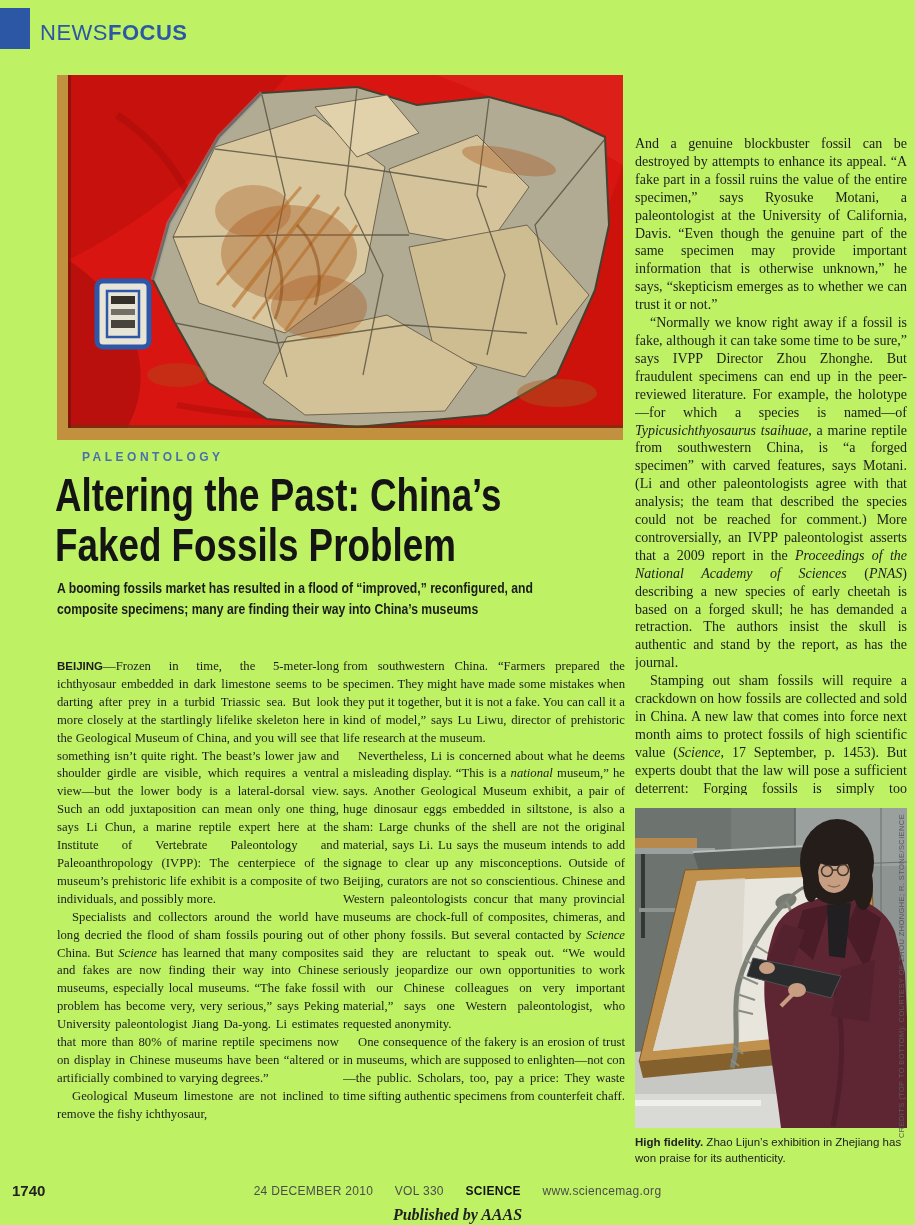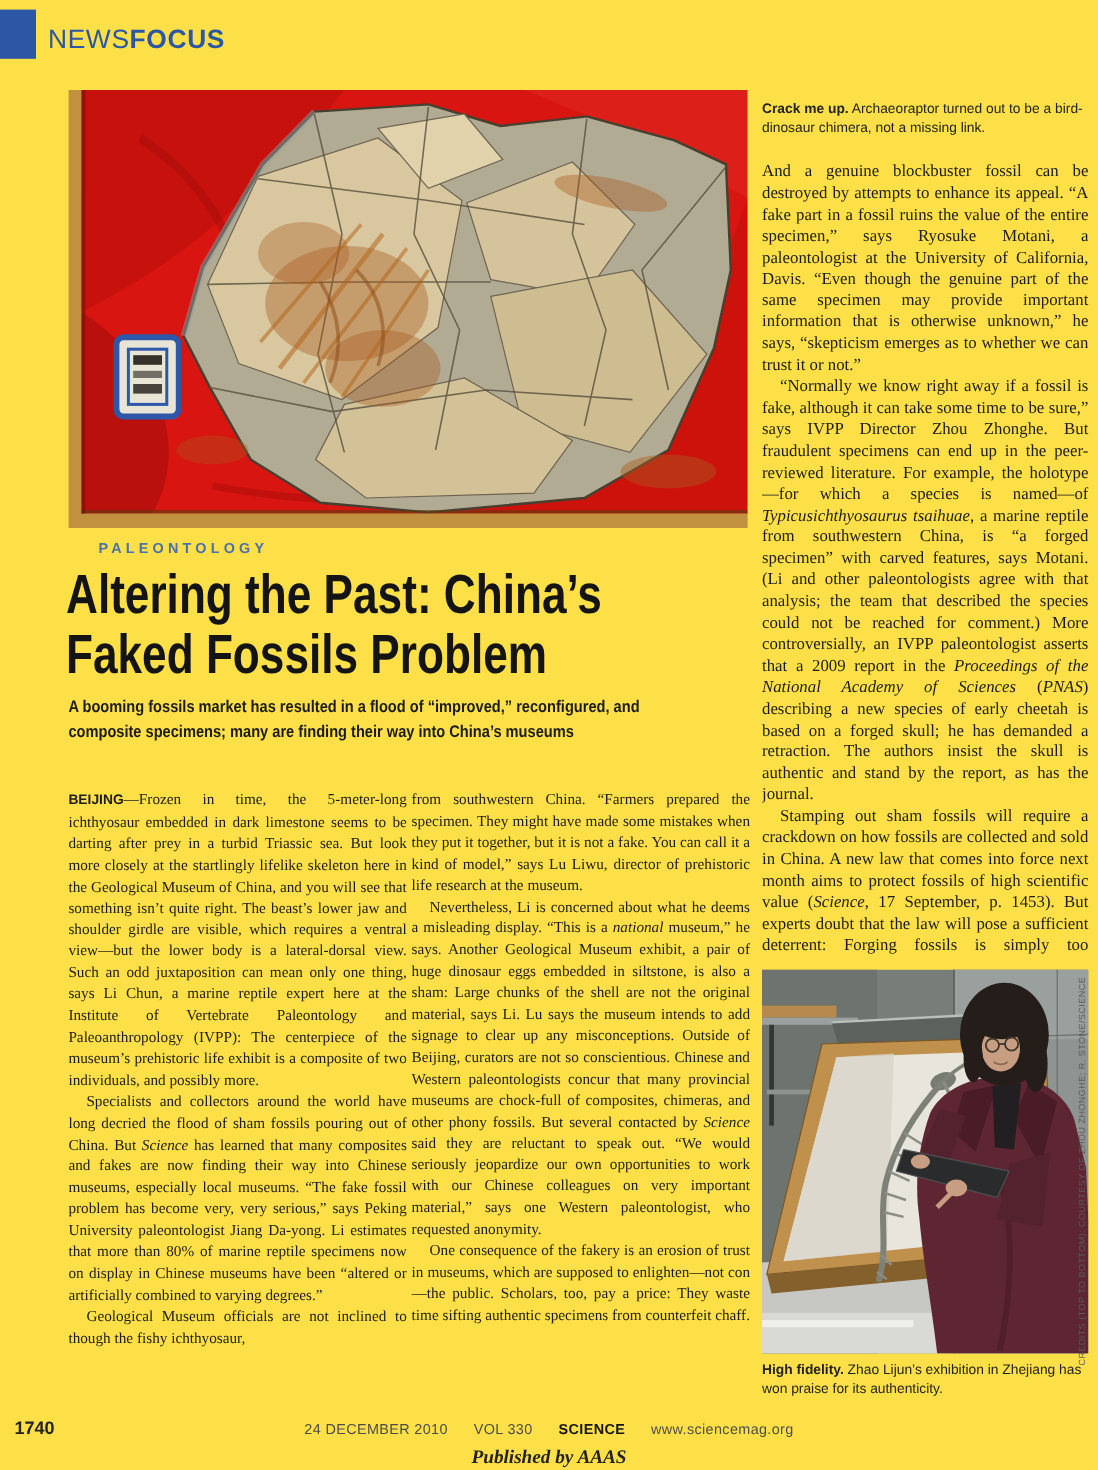--- a/index.html
+++ b/index.html
@@ -1,16 +1,16 @@
 <!DOCTYPE html>
 <html><head>
 <meta charset="utf-8">
 <style>
   html,body{margin:0;padding:0;background:#ffffff;}
-  .page{position:relative;width:915px;height:1225px;background:#fde047;overflow:hidden;
+  .page{position:relative;width:915px;height:1225px;background:#bef264;overflow:hidden;
         font-family:"Liberation Serif",serif;color:#1c1c1c;}
 
   
   .brandbox{position:absolute;left:0;top:8px;width:30px;height:41px;background:#2b57a4;}
   .brand{position:absolute;left:40px;top:20px;font-family:"Liberation Sans",sans-serif;
          font-size:22px;letter-spacing:.5px;color:#2b57a4;}
   .brand .light{font-weight:400;}
   .brand .bold{font-weight:700;}
 
   
@@ -142,33 +142,30 @@
     <div>Faked Fossils Problem</div>
   </div>
   <div class="deck">
     <div>A booming fossils market has resulted in a flood of “improved,” reconfigured, and</div>
     <div>composite specimens; many are finding their way into China’s museums</div>
   </div>
 
   <div class="col col1">
     <p class="para"><span class="lead-sans">BEIJING</span><span>—Frozen in time, the 5-meter-long ichthyosaur embedded in dark limestone seems to be darting after prey in a turbid Triassic sea. But look more closely at the startlingly lifelike skeleton here in the Geological Museum of China, and you will see that something isn’t quite right. The beast’s lower jaw and shoulder girdle are visible, which requires a ventral view—but the lower body is a lateral-dorsal view. Such an odd juxtaposition can mean only one thing, says Li Chun, a marine reptile expert here at the Institute of Vertebrate Paleontology and Paleoanthropology (IVPP): The centerpiece of the museum’s prehistoric life exhibit is a composite of two individuals, and possibly more.</span></p>
     <p class="para indent"><span>Specialists and collectors around the world have long decried the flood of sham fossils pouring out of China. But </span><span class="it">Science</span><span> has learned that many composites and fakes are now finding their way into Chinese museums, especially local museums. “The fake fossil problem has become very, very serious,” says Peking University paleontologist Jiang Da-yong. Li estimates that more than 80% of marine reptile specimens now on display in Chinese museums have been “altered or artificially combined to varying degrees.”</span></p>
-    <p class="para indent"><span>Geological Museum officials are not inclined to though the fishy ichthyosaur,</span></p>
+    <p class="para indent"><span>Geological Museum limestone are not inclined to remove the fishy ichthyosaur,</span></p>
   </div>
 
   <div class="col col2">
     <p class="para"><span>from southwestern China. “Farmers prepared the specimen. They might have made some mistakes when they put it together, but it is not a fake. You can call it a kind of model,” says Lu Liwu, director of prehistoric life research at the museum.</span></p>
     <p class="para indent"><span>Nevertheless, Li is concerned about what he deems a misleading display. “This is a </span><span class="it">national</span><span> museum,” he says. Another Geological Museum exhibit, a pair of huge dinosaur eggs embedded in siltstone, is also a sham: Large chunks of the shell are not the original material, says Li. Lu says the museum intends to add signage to clear up any misconceptions. Outside of Beijing, curators are not so conscientious. Chinese and Western paleontologists concur that many provincial museums are chock-full of composites, chimeras, and other phony fossils. But several contacted by </span><span class="it">Science</span><span> said they are reluctant to speak out. “We would seriously jeopardize our own opportunities to work with our Chinese colleagues on very important material,” says one Western paleontologist, who requested anonymity.</span></p>
     <p class="para indent"><span>One consequence of the fakery is an erosion of trust in museums, which are supposed to enlighten—not con—the public. Scholars, too, pay a price: They waste time sifting authentic specimens from counterfeit chaff.</span></p>
   </div>
 
   <div class="col3wrap">
-    <div class="cap cap1">
-      <span class="lead">Crack me up.</span><span> Archaeoraptor turned out to be a bird-dinosaur chimera, not a missing link.</span>
-    </div>
     <div class="col3text">
       <p class="para"><span>And a genuine blockbuster fossil can be destroyed by attempts to enhance its appeal. “A fake part in a fossil ruins the value of the entire specimen,” says Ryosuke Motani, a paleontologist at the University of California, Davis. “Even though the genuine part of the same specimen may provide important information that is otherwise unknown,” he says, “skepticism emerges as to whether we can trust it or not.”</span></p>
       <p class="para indent"><span>“Normally we know right away if a fossil is fake, although it can take some time to be sure,” says IVPP Director Zhou Zhonghe. But fraudulent specimens can end up in the peer-reviewed literature. For example, the holotype—for which a species is named—of </span><span class="it">Typicusichthyosaurus tsaihuae</span><span>, a marine reptile from southwestern China, is “a forged specimen” with carved features, says Motani. (Li and other paleontologists agree with that analysis; the team that described the species could not be reached for comment.) More controversially, an IVPP paleontologist asserts that a 2009 report in the </span><span class="it">Proceedings of the National Academy of Sciences</span><span> (</span><span class="it">PNAS</span><span>) describing a new species of early cheetah is based on a forged skull; he has demanded a retraction. The authors insist the skull is authentic and stand by the report, as has the journal.</span></p>
       <p class="para indent"><span>Stamping out sham fossils will require a crackdown on how fossils are collected and sold in China. A new law that comes into force next month aims to protect fossils of high scientific value (</span><span class="it">Science</span><span>, 17 September, p. 1453). But experts doubt that the law will pose a sufficient deterrent: Forging fossils is simply too lucrative, they say.</span></p>
     </div>
   </div>
 
   <div class="photo2">
     <svg width="272" height="320" viewBox="0 0 272 320">
       <rect width="272" height="320" fill="#777d79"></rect>

